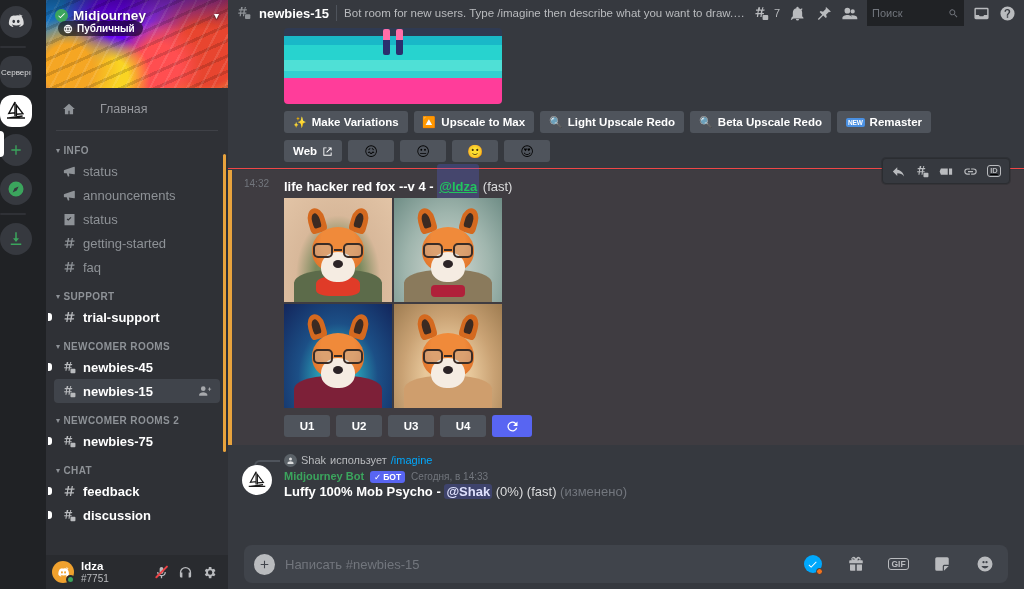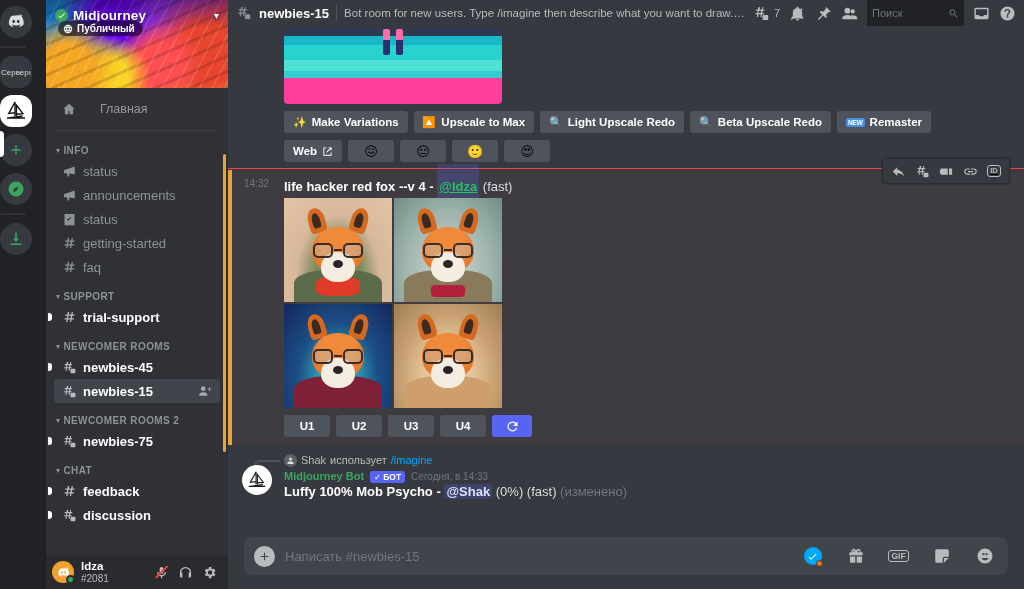--- a/index.html
+++ b/index.html
@@ -262,21 +262,21 @@
   .bot-name { color: #3ba55d; font-weight: bold; font-size: 11px; }
   .bot-tag { background: #5865f2; color: #fff; font-size: 8.5px; font-weight: bold;
     border-radius: 3px; padding: 1px 4px; display: inline-flex; gap: 2px; align-items: center; }
   .bot-ts { color: #72767d; font-size: 10px; text-align: center; }
   .bot-body { color: #fff; font-size: 13px; font-weight: bold; margin-top: 1px; }
   .bot-body .mention { background: #5865f240; color: #dee0fc; border-radius: 3px; padding: 0 2px; }
   .bot-body .norm { font-weight: normal; color: #dcddde; }
   .edited { color: #72767d; font-size: 13px; font-weight: normal; }
 
   
-  .composer { padding: 0 16px 14px; background: #36393f; }
+  .composer { padding: 0 16px 6px; background: #36393f; }
   .cbox { background: #40444b; border-radius: 8px; height: 38px; display: flex; align-items: center;
     padding: 0 14px 0 10px; gap: 10px; }
   .plus { width: 21px; height: 21px; border-radius: 50%; background: #b9bbbe;
     display: flex; align-items: center; justify-content: center; flex: 0 0 21px; }
   .plus svg { width: 13px; height: 13px; fill: #40444b; }
   .cplace { flex: 1; color: #72767d; font-size: 13px; }
   .cicons { display: flex; align-items: center; gap: 24px; }
   .cico { width: 19px; height: 19px; display: flex; align-items: center; justify-content: center; position: relative; }
   .cico svg { width: 18px; height: 18px; fill: #b9bbbe; }
   .gifbox { border: 1.6px solid #b9bbbe; border-radius: 3px; color: #b9bbbe;
@@ -467,21 +467,21 @@
 
     <div class="user-panel">
       <div class="avatar-sm">
         <svg viewBox="0 0 24 24">
             <path d="M20.3 5.4A16 16 0 0 0 16.2 4l-.3.5c1.5.4 2.8 1 4 1.8a13.6 13.6 0 0 0-10.1-.4l-.9.4c.3-.2.6-.3.9-.5l.8-.4-.2-.4c-1.4.2-2.8.7-4.1 1.3C4.2 9 3.5 12.2 3.8 15.4c1.2 1.5 2.8 2.5 4.4 3.1l.9-1.3c-.8-.3-1.5-.7-2-1.2l.4-.3a11 11 0 0 0 9.4 0l.4.3c-.6.5-1.3.9-2 1.2l.9 1.3c1.6-.6 3.2-1.6 4.4-3.1.4-3.8-.7-7-2.8-10zM9.5 13.6c-.8 0-1.5-.8-1.5-1.8s.7-1.8 1.5-1.8 1.6.8 1.5 1.8c0 1-.7 1.8-1.5 1.8zm5 0c-.8 0-1.5-.8-1.5-1.8s.7-1.8 1.5-1.8 1.6.8 1.5 1.8c0 1-.7 1.8-1.5 1.8z"></path>
           </svg>
         <span class="status-dot"></span>
       </div>
       <div>
         <div class="uname">ldza</div>
-        <div class="utag">#2081</div>
+        <div class="utag">#7751</div>
       </div>
       <div class="upanel-icons">
         <div class="uicon">
           <svg viewBox="0 0 24 24">
               <path d="M12 14a3 3 0 0 0 3-3V6a3 3 0 0 0-6 0v5a3 3 0 0 0 3 3zm5-3a5 5 0 0 1-10 0H5a7 7 0 0 0 6 6.9V21h2v-3.1A7 7 0 0 0 19 11h-2z"></path>
             </svg>
           <span class="mute-slash"></span>
         </div>
         <div class="uicon">
           <svg viewBox="0 0 24 24">

